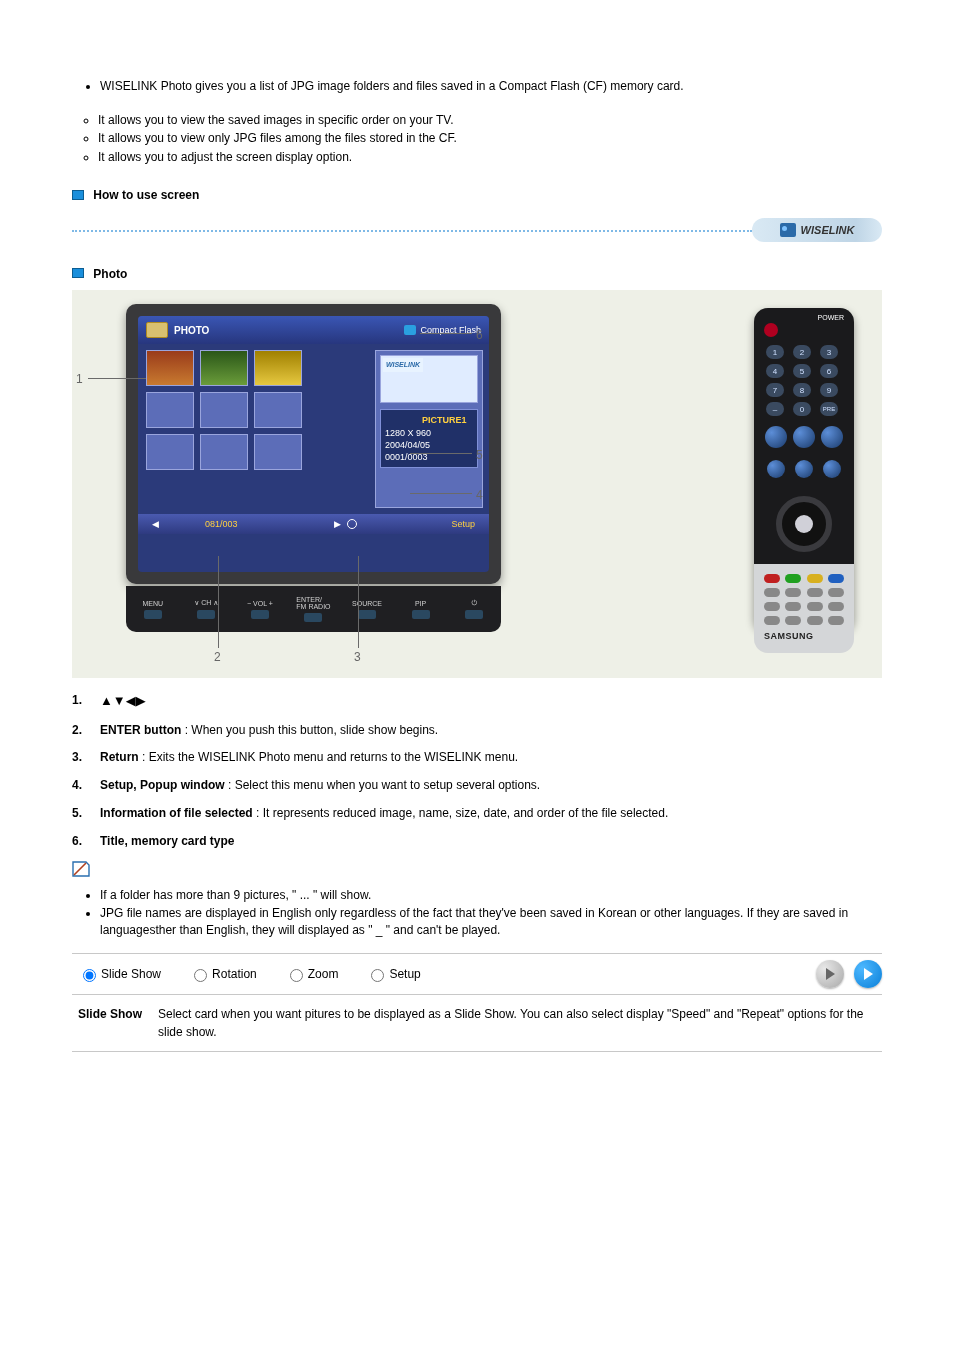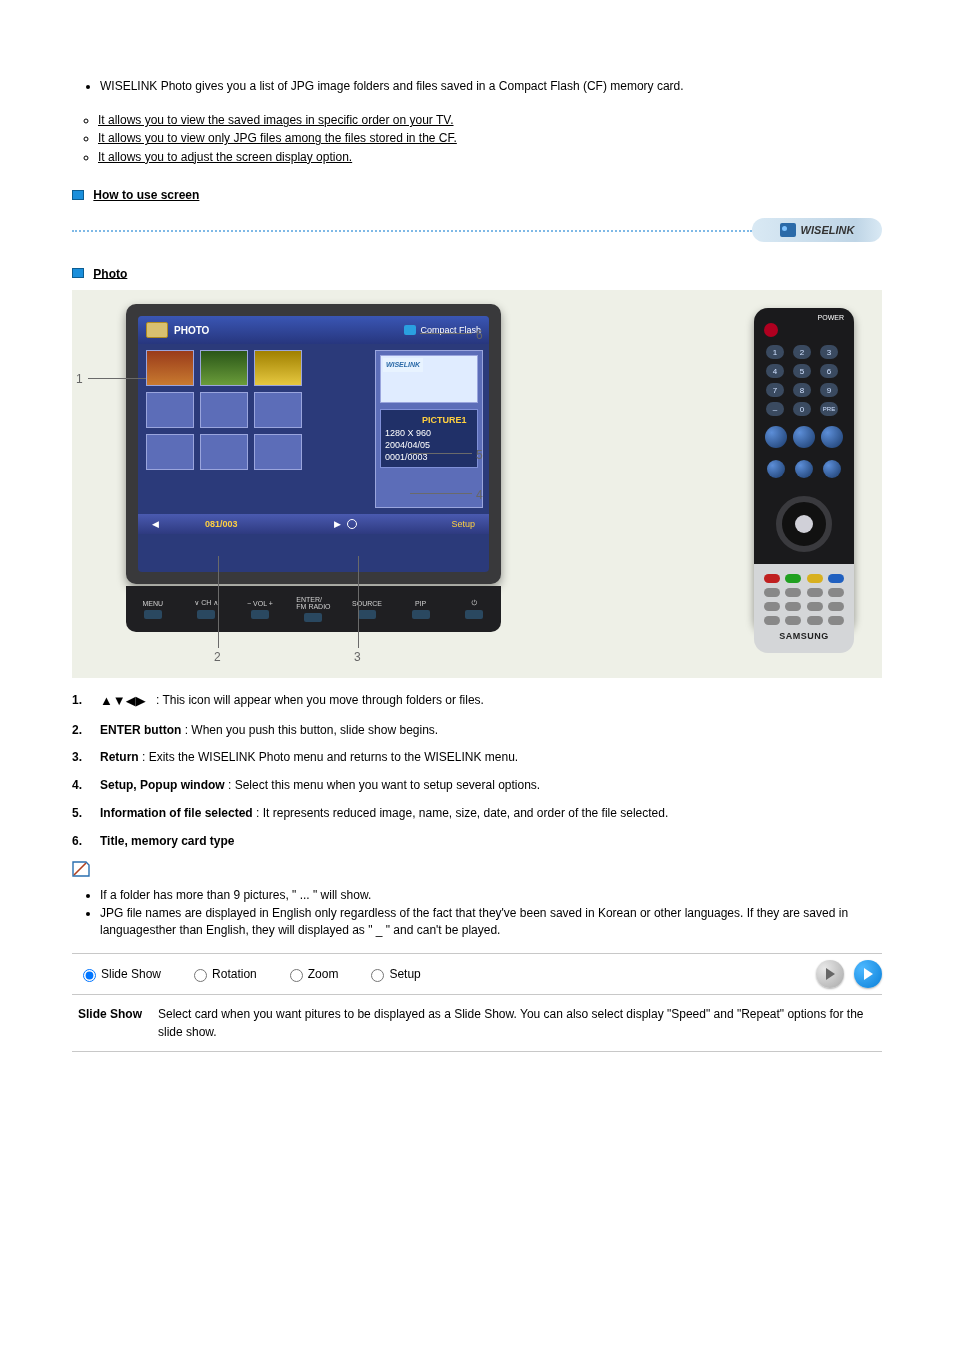--- a/index.html
+++ b/index.html
@@ -11,36 +11,36 @@
     background: #fff;
     width: 954px;
   }
   .page {
     padding: 60px 72px 60px 72px;
   }
 
   
   ul.intro { list-style: disc; margin: 8px 0 8px 28px; padding: 0; }
   ul.intro li { margin: 18px 0; line-height: 1.35; }
-  ul.sub { list-style: circle; margin: 8px 0 6px 26px; padding: 0; text-decoration: underline; }
+  ul.sub { list-style: circle; margin: 8px 0 6px 26px; padding: 0; }
   ul.sub li { margin: 2px 0; }
 
   .icon-sq {
     display: inline-block;
     width: 12px; height: 10px;
     background: #1a8fdc;
     border: 1px solid #0b5d92;
     margin-right: 6px;
     vertical-align: middle;
   }
   .section-head {
     margin: 22px 0 8px 0;
     font-weight: bold;
   }
-  .section-head .title { vertical-align: middle; text-decoration: underline; }
+  .section-head .title { vertical-align: middle; }
 
   
   .ribbon-wrap { position: relative; height: 26px; margin: 16px 0 8px 0; }
   .ribbon-dots {
     position: absolute; left: 0; right: 130px; top: 12px;
     border-top: 2px dotted #7fb9e6;
   }
   .ribbon-badge {
     position: absolute; right: 0; top: 0;
     width: 130px; height: 24px;
@@ -84,21 +84,21 @@
   .th.photo1{background:linear-gradient(#9a3b1a,#c87a30);}
   .th.photo2{background:linear-gradient(#2a5618,#6a9c3a);}
   .th.photo3{background:linear-gradient(#a08000,#e6c840);}
   .info-pane{width:108px;background:#5c6db8;margin:6px 6px 6px 0;border:1px solid #9aa5dd;padding:4px;}
   .info-img{height:48px;background:#e0ecff;margin-bottom:6px;border:1px solid #9aa5dd;}
   .info-img .wl-small{display:block;margin:2px;width:40px;height:14px;background:#e8f3ff;color:#2b6aa8;font-size:7px;font-style:italic;font-weight:bold;text-align:center;line-height:14px;}
   .info-box{background:#203068;border:1px solid #8090d8;padding:4px;font-size:9px;color:#fff;line-height:1.35;}
   .info-box .t{color:#ffd040;font-weight:bold;padding-left:37px;}
   .strip-bar{height:20px;background:linear-gradient(#4a5ab0,#2e3a80);display:flex;align-items:center;color:#fff;font-size:9px;padding:0 8px;}
   .strip-bar .chev{color:#fff;margin:0 6px;}
-  .strip-bar .pgnum{color:#ffd040;font-weight:bold;margin:0 auto 0 40px;}
+  .strip-bar .pgnum{color:#ffd040;font-weight:normal;margin:0 auto 0 40px;}
   .strip-bar .setup{color:#ffd040;margin-left:auto;margin-right:6px;}
   .strip-bar .gear{width:10px;height:10px;border:1px solid #fff;border-radius:50%;margin-right:4px;}
   .help-bar{height:26px;background:#e4e9fa;display:flex;align-items:center;justify-content:space-around;color:#24307a;font-size:9px;}
   .help-item{display:flex;align-items:center;gap:4px;}
   .chip{display:inline-block;width:14px;height:10px;background:#24307a;color:#fff;border-radius:2px;font-size:7px;text-align:center;line-height:10px;}
 
   
   .tv-base{position:absolute;left:54px;top:296px;width:375px;height:46px;background:#1f1f22;border-radius:0 0 10px 10px;}
   .tv-btnrow{display:flex;justify-content:space-around;align-items:center;height:100%;color:#d0d0d0;font-size:7px;}
   .tv-btn{display:flex;flex-direction:column;align-items:center;gap:3px;width:42px;}
@@ -113,21 +113,21 @@
   .remote .num{width:18px;height:14px;background:#3a4a60;color:#cfe0ff;font-size:8px;border-radius:7px;display:flex;align-items:center;justify-content:center;}
   .remote .midrow{display:flex;justify-content:space-around;padding:6px 8px;}
   .remote .rbtn{width:22px;height:22px;border-radius:50%;background:radial-gradient(circle at 30% 30%,#5c8ed8,#1a3a6a);} 
   .remote .rbtn.sm{width:18px;height:18px;}
   .remote .dpad{position:relative;height:68px;margin:6px 12px;}
   .remote .dpad .ring{position:absolute;left:50%;top:50%;width:56px;height:56px;margin:-28px 0 0 -28px;border:6px solid #3a3a3e;border-radius:50%;background:#111;}
   .remote .dpad .ctr{position:absolute;left:50%;top:50%;width:18px;height:18px;margin:-9px 0 0 -9px;background:#d0d0d8;border-radius:50%;}
   .remote .grey{background:#d4d6d8;border-radius:0 0 14px 14px;padding:10px 10px 12px;margin-top:4px;}
   .remote .pillrow{display:flex;justify-content:space-between;margin-bottom:5px;}
   .remote .pill{width:16px;height:9px;border-radius:5px;}
-  .remote .brand{text-align:center;color:#222;font-weight:bold;font-size:9px;letter-spacing:0.5px;margin-top:6px;}
+  .remote .brand{text-align:left;color:#222;font-weight:bold;font-size:9px;letter-spacing:0.5px;margin-top:6px;}
 
   
   .callout{position:absolute;color:#666;font-size:12px;}
   .line{position:absolute;background:#6a6a6a;}
   .line.h{height:1px;}
   .line.v{width:1px;}
 
   
   .desc-list{margin:14px 0 6px 0;}
   .desc-item{display:flex;margin:11px 0;line-height:1.4;}
@@ -354,21 +354,20 @@
     <div class="line h" style="left:338px;top:163px;width:62px;"></div>
 
     <div class="callout" style="left:404px;top:38px;">6</div>
     <div class="line h" style="left:348px;top:43px;width:52px;"></div>
   </div>
 
   <div class="desc-list">
     <div class="desc-item">
       <div class="desc-num">1.</div>
       <div class="desc-arrows">▲▼◀▶</div>
-      <div class="desc-txt">: This icon will appear when you move through folders or files.</div>
     </div>
     <div class="desc-item">
       <div class="desc-num">2.</div>
       <div class="desc-txt"><span class="desc-b">ENTER button</span> <span>: When you push this button, slide show begins.</span></div>
     </div>
     <div class="desc-item">
       <div class="desc-num">3.</div>
       <div class="desc-txt"><span class="desc-b">Return</span> <span>: Exits the WISELINK Photo menu and returns to the WISELINK menu.</span></div>
     </div>
     <div class="desc-item">

